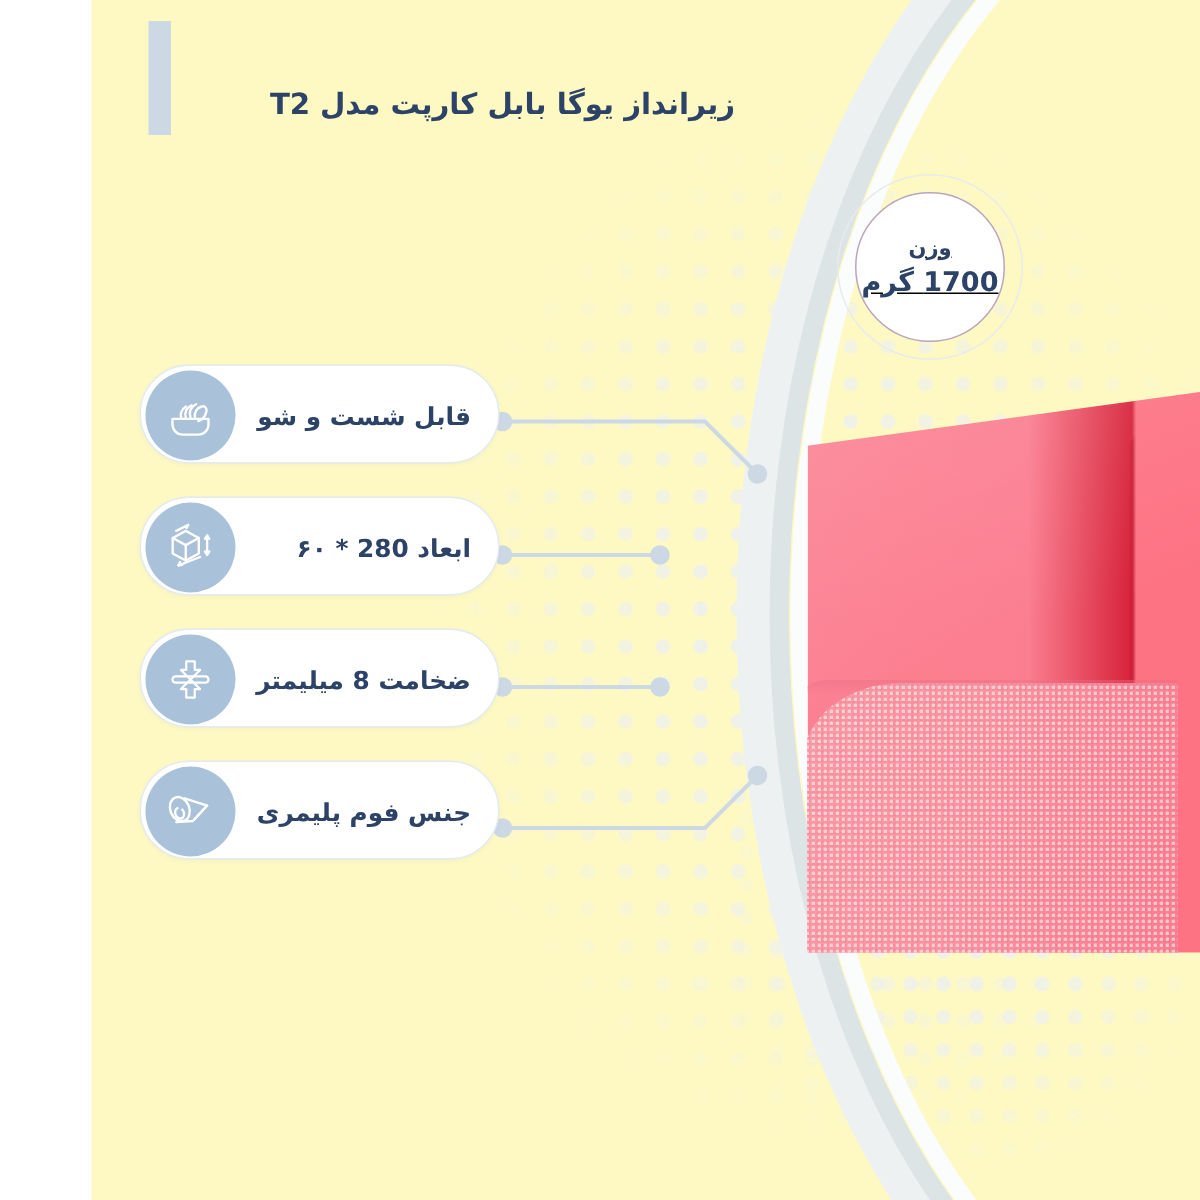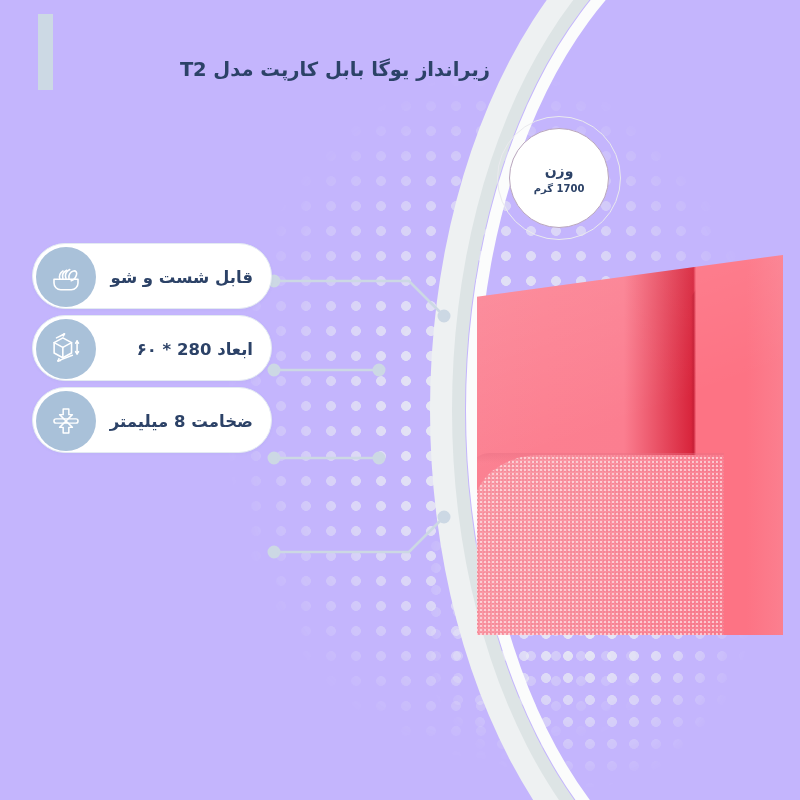--- a/index.html
+++ b/index.html
@@ -7,24 +7,24 @@
     margin: 0;
     padding: 0;
     background: #ffffff;
   }
   body {
     font-family: "DejaVu Sans", "Liberation Sans", sans-serif;
   }
 
   .canvas {
     position: relative;
-    width: 800px;
+    width: 739px;
     height: 800px;
     overflow: hidden;
-    background: #c4b5fd;
+    background: #fef9c3;
   }
 
   
   .bg-dots {
     position: absolute;
     left: 150px;
     top: 0px;
     width: 620px;
     height: 800px;
     background-image: radial-gradient(circle at 6px 6px, #eceff3 4.6px, rgba(255,255,255,0) 5.2px);
@@ -126,29 +126,30 @@
     width: 100px; height: 100px;
     border-radius: 50%;
     background: #ffffff;
     border: 1px solid #b9a6bd;
     box-sizing: border-box;
     display: flex;
     flex-direction: column;
     align-items: center;
     justify-content: center;
     gap: 4px;
+    text-decoration: underline;
   }
   .weight-badge .w-label {
     font-size: 14px;
     font-weight: bold;
     color: #2c4267;
     direction: rtl;
   }
   .weight-badge .w-value {
-    font-size: 10px;
+    font-size: 18px;
     font-weight: bold;
     color: #2c4267;
     direction: rtl;
   }
 
   
   .product {
     position: absolute;
     left: 477px;
     top: 255px;
@@ -224,21 +225,21 @@
   
   .cards {
     position: absolute;
     left: 32px;
     top: 243px;
   }
   .card {
     position: relative;
     width: 240px;
     height: 66px;
-    margin-bottom: 6px;
+    margin-bottom: 22px;
     border-radius: 33px;
     background: #ffffff;
     border: 1.6px solid #e3eaf2;
     box-shadow: 0 1px 3px rgba(120,140,170,0.07);
     display: flex;
     flex-direction: row;
     align-items: center;
     direction: rtl;
     box-sizing: border-box;
   }
@@ -369,15 +370,28 @@
           <g fill="none" stroke="#ffffff" stroke-width="2.1" stroke-linecap="round" stroke-linejoin="round">
             <path d="M20 7 h8 v8 h5 l-9 9 -9 -9 h5 z"></path>
             <rect x="7" y="21" width="34" height="6" rx="3"></rect>
             <path d="M20 41 h8 v-8 h5 l-9 -9 -9 9 h5 z" transform="translate(0,0)"></path>
           </g>
         </svg>
       </div>
       <div class="card-label">ضخامت 8 میلیمتر</div>
     </div>
 
+    <div class="card">
+      <div class="icon-wrap">
+        <svg width="38" height="38" viewBox="0 0 48 48" xmlns="http://www.w3.org/2000/svg">
+          <g fill="none" stroke="#ffffff" stroke-width="2" stroke-linecap="round" stroke-linejoin="round">
+            <ellipse cx="15" cy="22" rx="8" ry="10.5" transform="rotate(-22 15 22)"></ellipse>
+            <path d="M13.5 20.5 a3.6 4.6 0 1 0 3.3 2.6" transform="rotate(-22 15 22)"></path>
+            <path d="M19 13 l19 6 -12 13 -14 1"></path>
+            <path d="M38 19 l-11 12"></path>
+          </g>
+        </svg>
+      </div>
+      <div class="card-label">جنس فوم پلیمری</div>
+    </div>
 
   </div>
 </div>
 
 </body></html>

